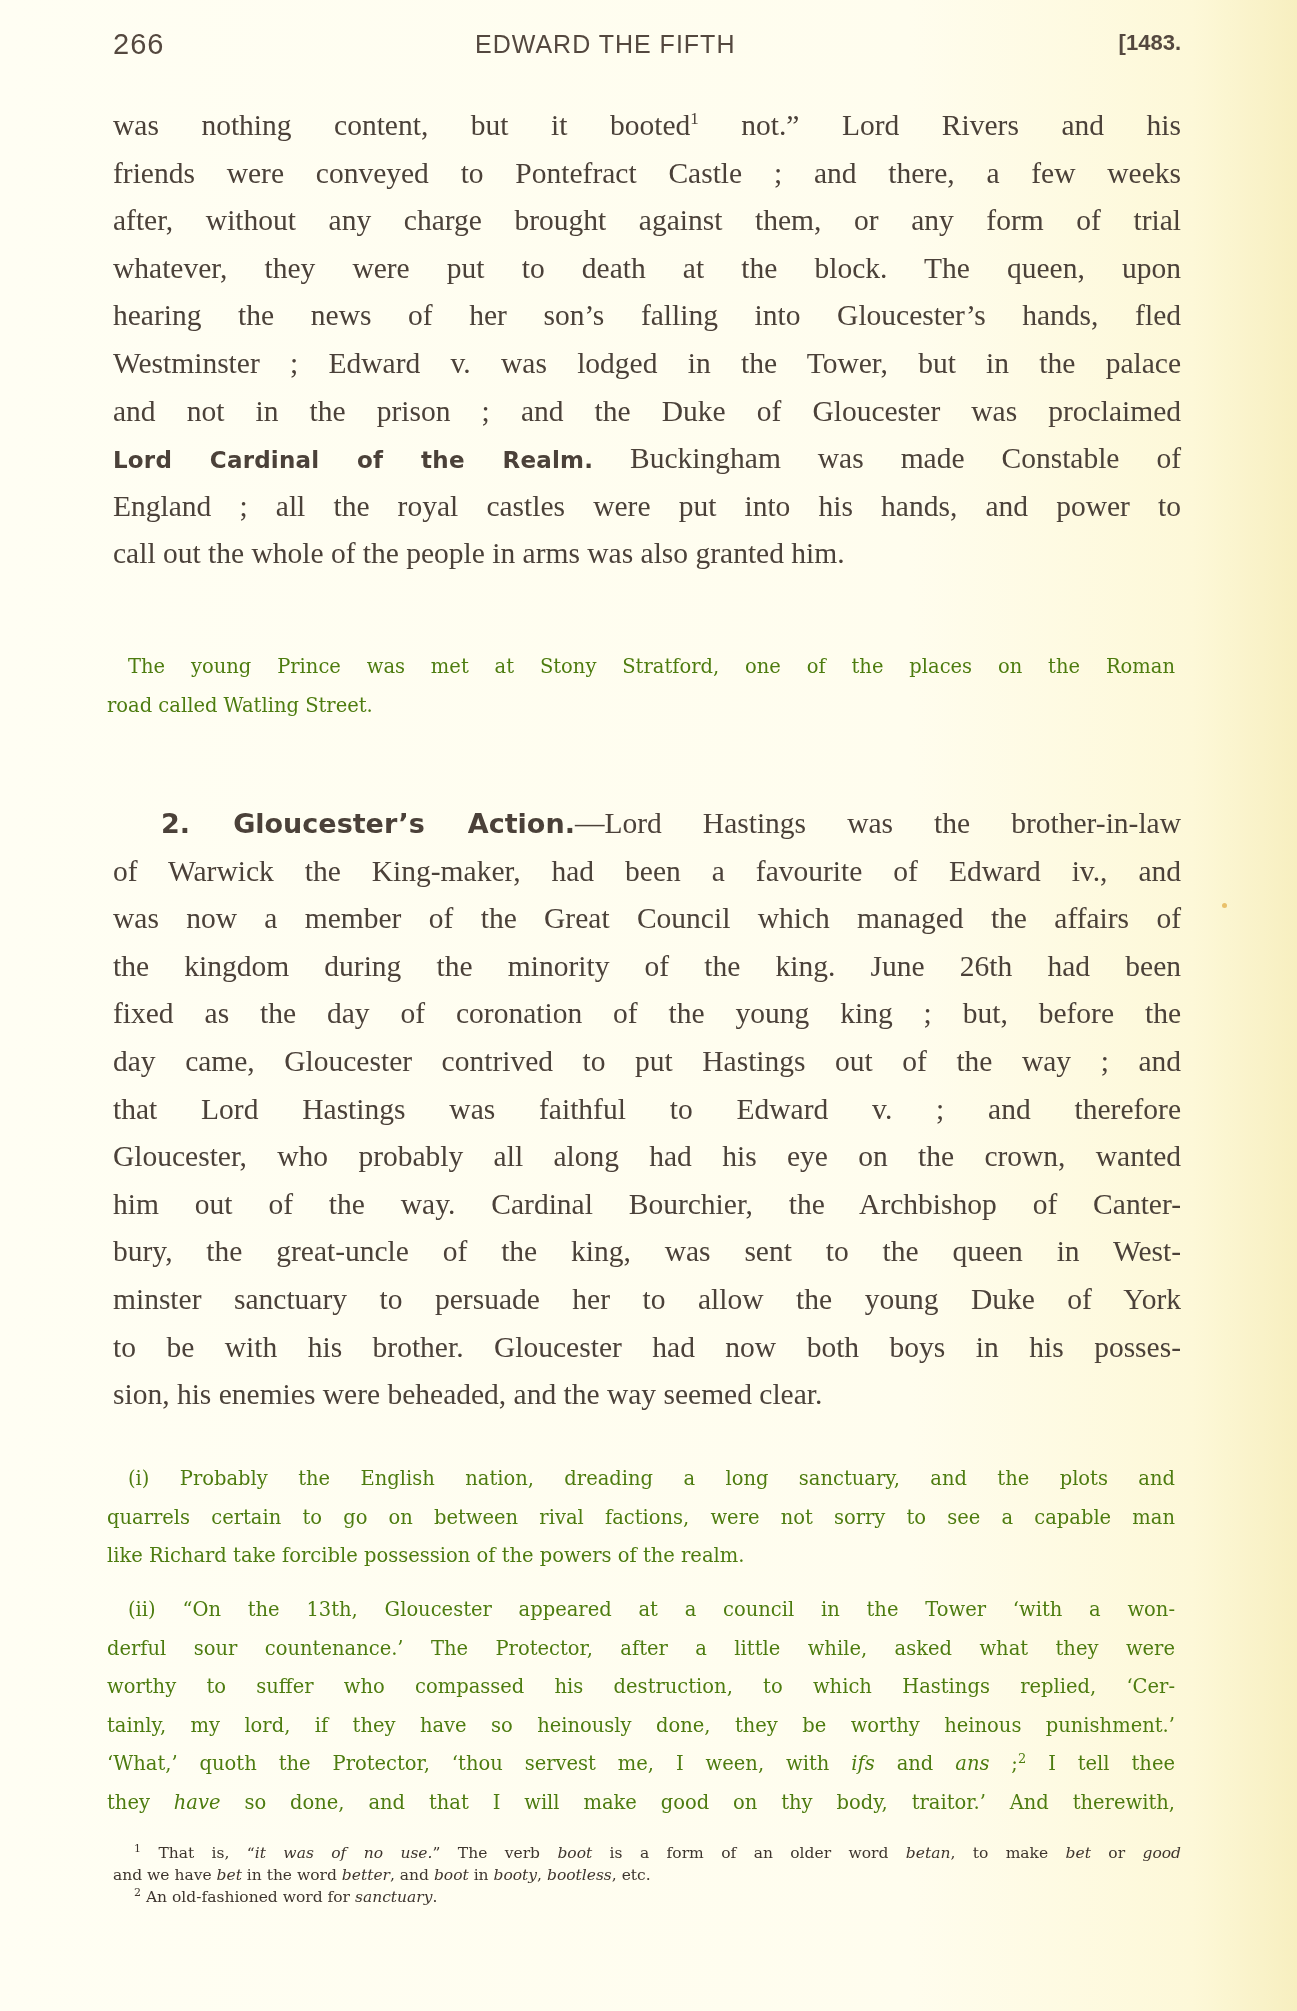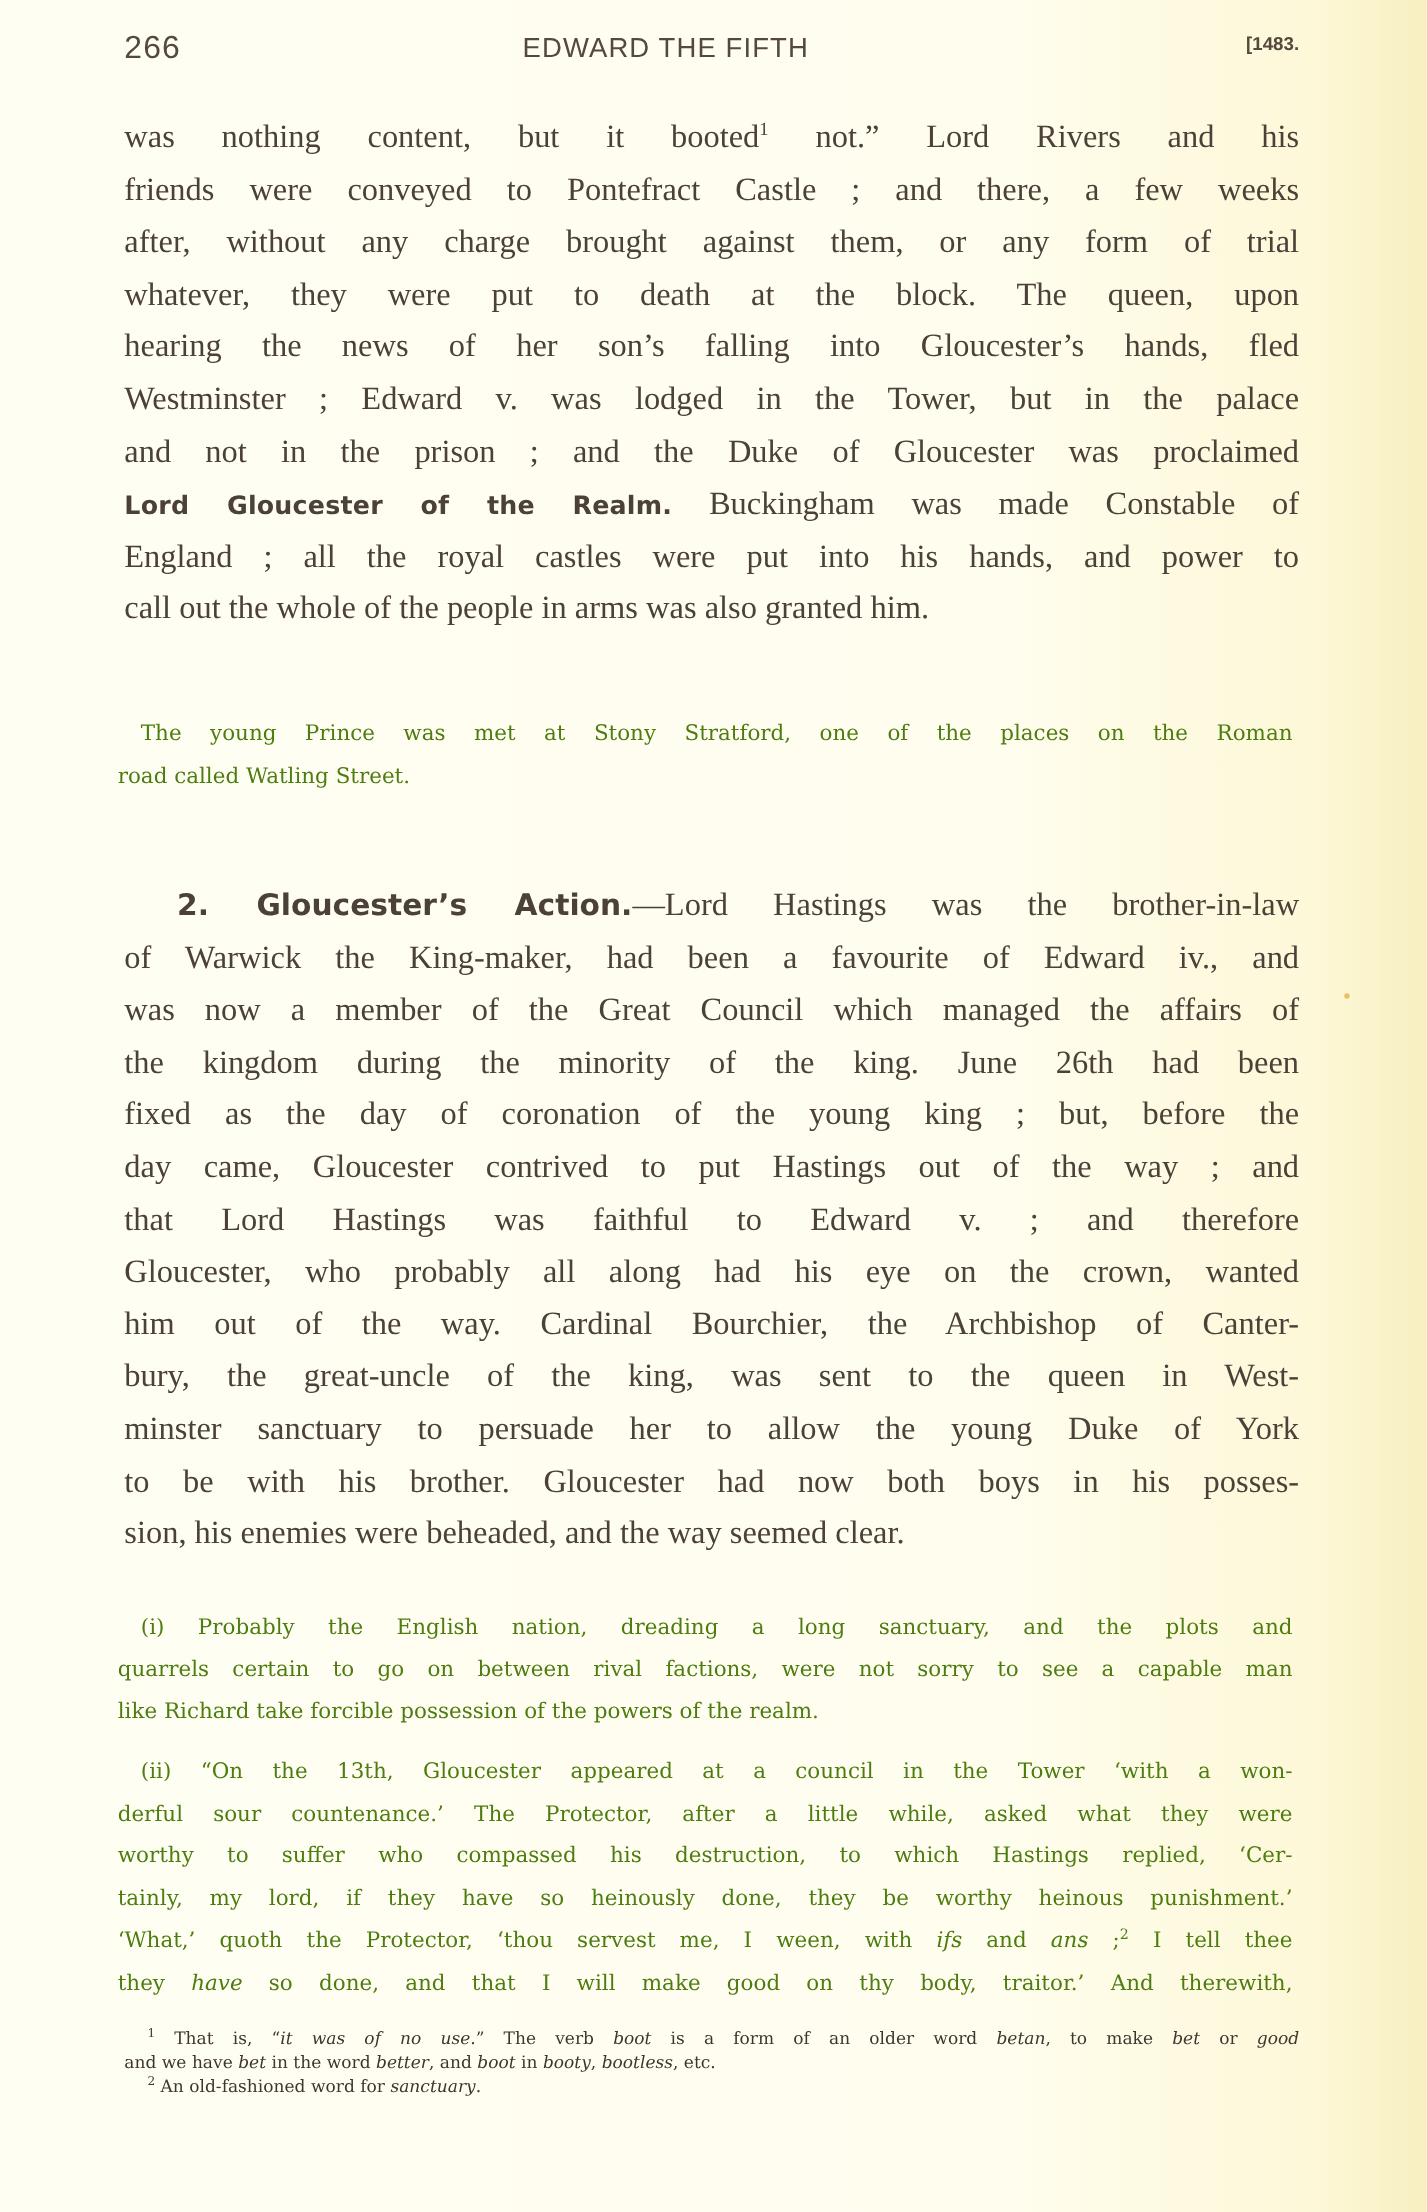--- a/index.html
+++ b/index.html
@@ -10,21 +10,21 @@
     font-family: "DejaVu Serif", "Liberation Serif", serif;
     position: relative;
   }
   .page { position: absolute; left: 0; top: 0; width: 1297px; height: 2011px; }
   .running-head {
     position: absolute; top: 28px; left: 113px; width: 1068px; height: 40px;
     font-family: Liberation Sans, sans-serif; font-size: 29px; color: #54483f;
   }
   .running-head .pg { position: absolute; left: 0; top: 0; letter-spacing: 1px; }
   .running-head .title { position: absolute; left: 362px; top: 2px; font-size: 25px; letter-spacing: 1px; }
-  .running-head .year { position: absolute; right: 0; top: 2px; font-size: 17px; font-weight: bold; }
+  .running-head .year { position: absolute; right: 0; top: 2px; font-size: 22px; font-weight: bold; }
 
   .body-text {
     position: absolute; left: 113px; width: 1068px;
     font-family: "Liberation Serif", serif; font-size: 29.5px; line-height: 47.6px; color: #4b4139;
   }
   .line { display: block; text-align: justify; text-align-last: justify; height: 47.6px; white-space: nowrap; }
   .line.last { text-align-last: left; }
   .sup { font-size: 17px; vertical-align: super; line-height: 0; }
   .bold-sans { font-family: "DejaVu Sans", sans-serif; font-weight: bold; font-size: 23px; letter-spacing: 0.2px; }
   .heading { font-family: "DejaVu Sans", sans-serif; font-weight: bold; font-size: 27px; }
@@ -54,21 +54,21 @@
   </div>
 
   <div class="body-text" style="top:102px;">
     <span class="line"><span>was nothing content, but it booted</span><span class="sup">1</span><span> not.”  Lord Rivers and his</span></span>
     <span class="line">friends were conveyed to Pontefract Castle ; and there, a few weeks</span>
     <span class="line">after, without any charge brought against them, or any form of trial</span>
     <span class="line">whatever, they were put to death at the block.  The queen, upon</span>
     <span class="line">hearing the news of her son’s falling into Gloucester’s hands, fled</span>
     <span class="line">Westminster ; Edward v. was lodged in the Tower, but in the palace</span>
     <span class="line">and not in the prison ; and the Duke of Gloucester was proclaimed</span>
-    <span class="line"><span class="bold-sans">Lord Gloucester of the Realm.</span><span>  Buckingham was made Constable of</span></span>
+    <span class="line"><span class="bold-sans">Lord Cardinal of the Realm.</span><span>  Buckingham was made Constable of</span></span>
     <span class="line">England ; all the royal castles were put into his hands, and power to</span>
     <span class="line last">call out the whole of the people in arms was also granted him.</span>
   </div>
 
   <div class="small-text" style="top:648px;">
     <span class="line" style="padding-left:21px;box-sizing:border-box;">The young Prince was met at Stony Stratford, one of the places on the Roman</span>
     <span class="line last">road called Watling Street.</span>
   </div>
 
   <div class="body-text" style="top:800px;">

